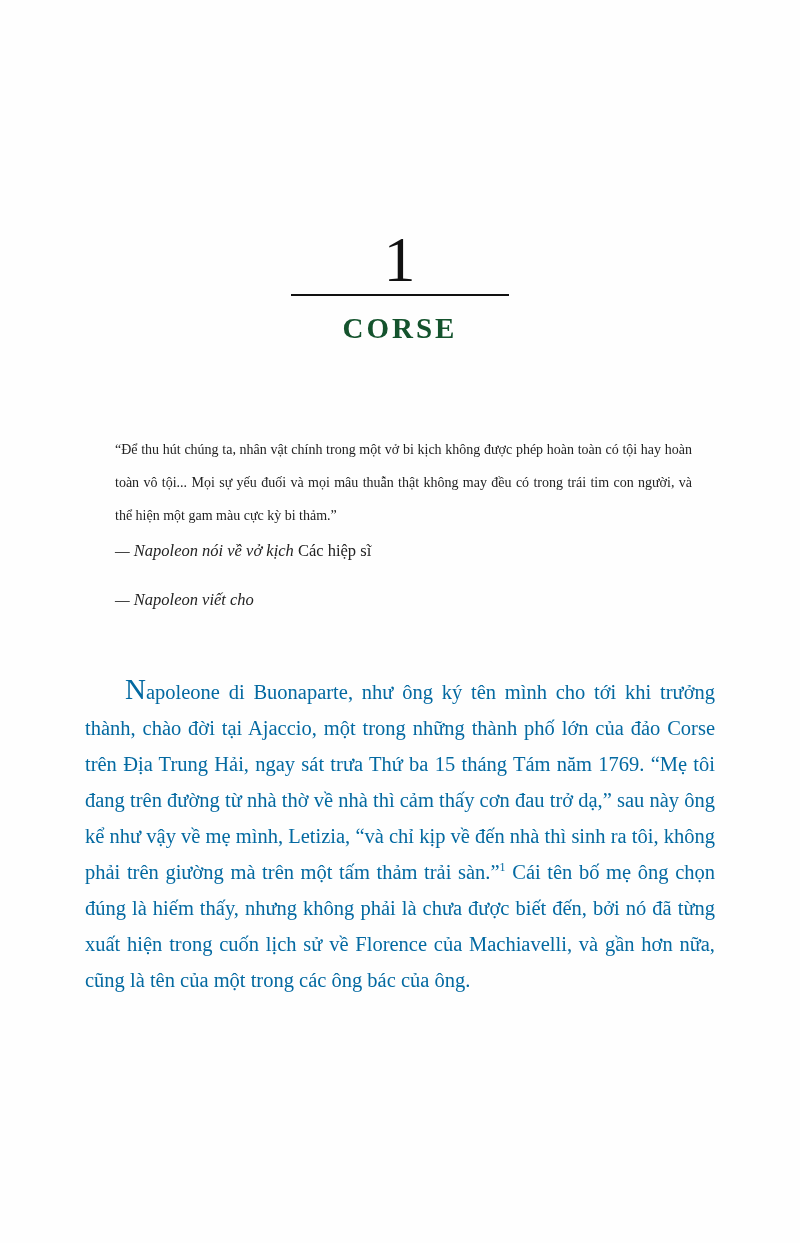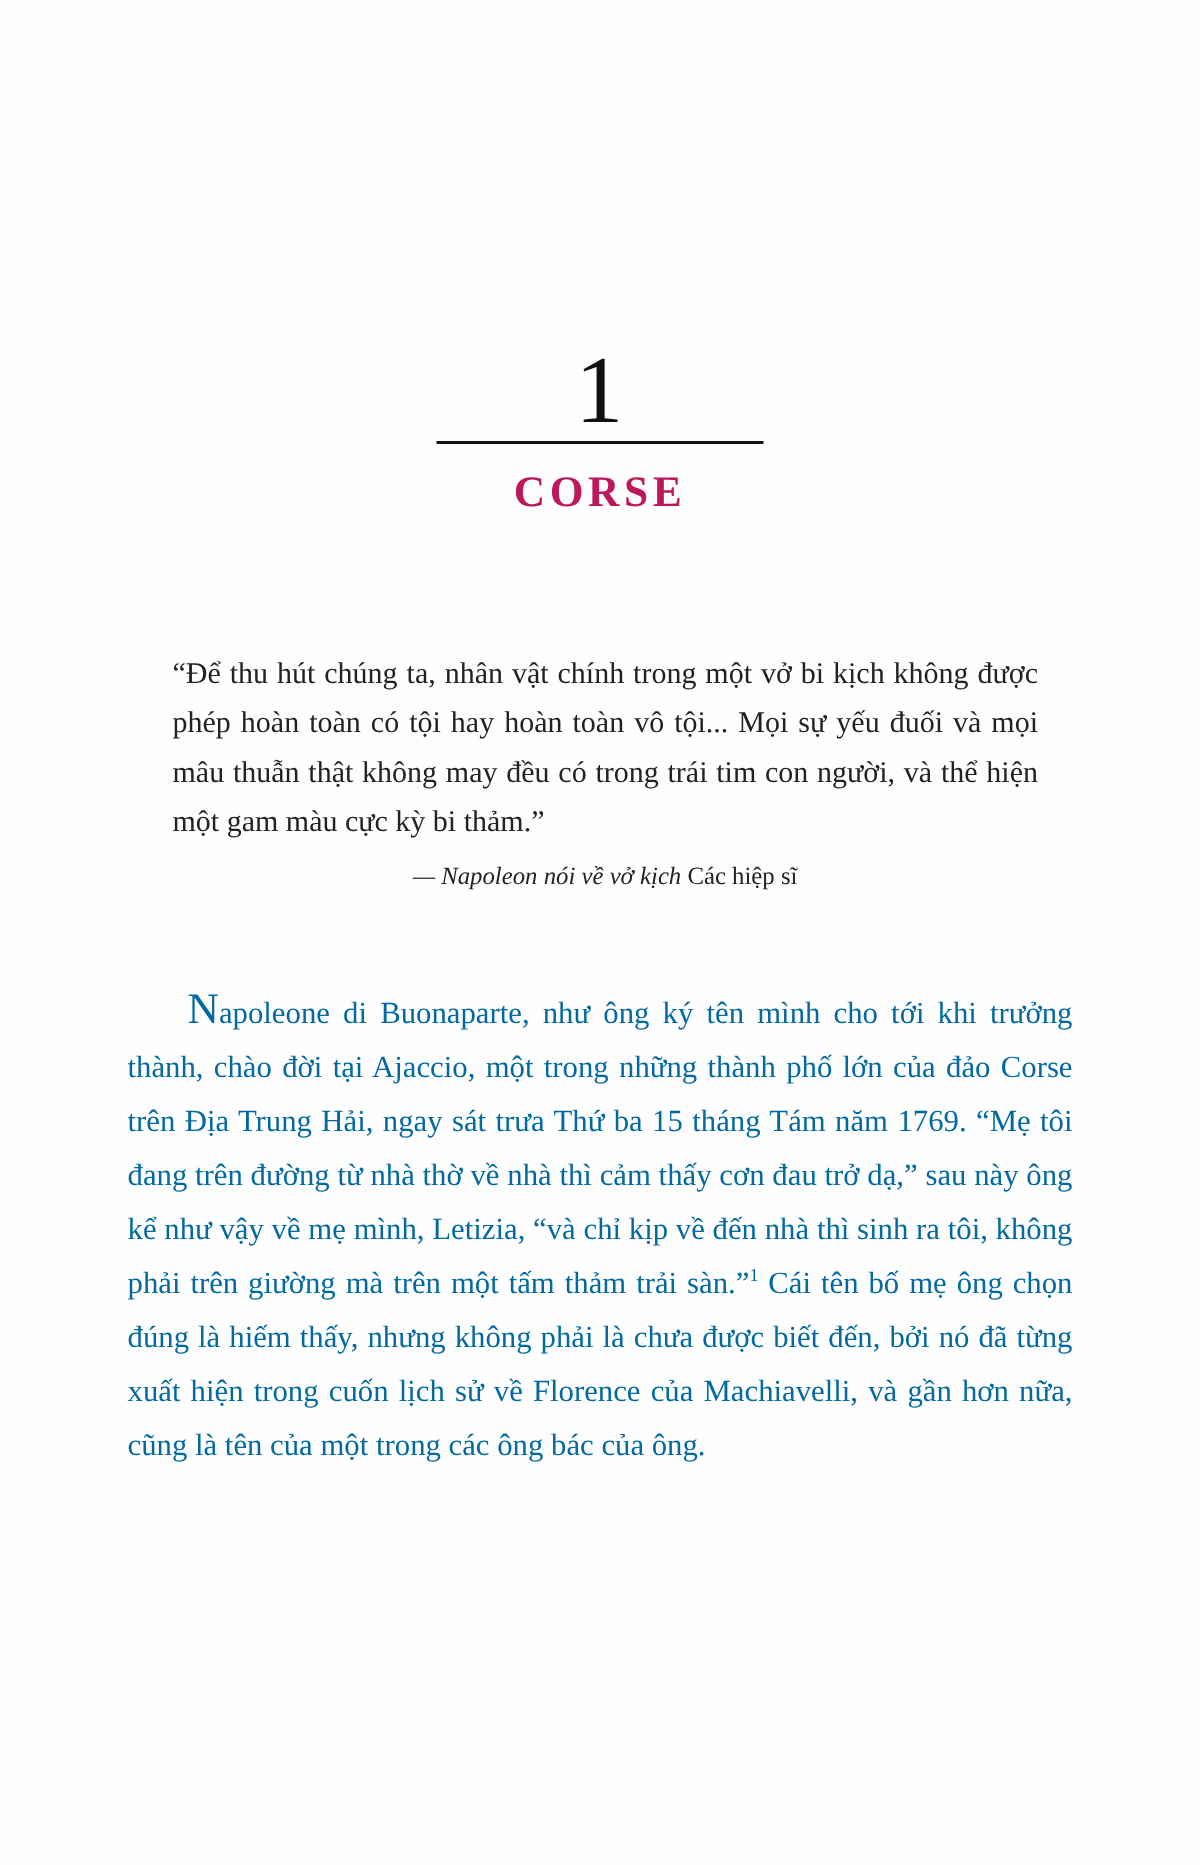--- a/index.html
+++ b/index.html
@@ -33,39 +33,39 @@
     width: 218px;
     height: 2px;
     background: #111;
     margin: 2px auto 0 auto;
   }
   .chapter-title {
     margin-top: 16px;
     font-size: 29px;
     font-weight: 700;
     letter-spacing: 3px;
-    color: #be185d;
+    color: #14532d;
   }
   .epigraphs {
     margin: 88px 108px 0 115px;
   }
   .epigraph-block {
     margin-bottom: 24px;
   }
   .epigraph-text {
-    font-size: 20px;
+    font-size: 14px;
     line-height: 33px;
     text-align: justify;
     color: #222;
   }
   .epigraph-attr {
     margin-top: 6px;
     font-size: 16.5px;
     line-height: 25px;
-    text-align: center;
+    text-align: left;
     color: #222;
   }
   .it { font-style: italic; }
   .rm { font-style: normal; }
   .body-text {
     margin: 62px 85px 0 85px;
     font-size: 20.5px;
     line-height: 36px;
     text-align: justify;
     color: #0369a1;
@@ -101,20 +101,21 @@
       <div class="epigraph-text">“Để thu hút chúng ta, nhân vật chính trong một vở bi kịch không được phép hoàn toàn có tội hay hoàn toàn vô tội... Mọi sự yếu đuối và mọi mâu thuẫn thật không may đều có trong trái tim con người, và thể hiện một gam màu cực kỳ bi thảm.”</div>
       <div class="epigraph-attr">
         <div>
           <span class="it">— Napoleon nói về vở kịch </span><span class="rm">Các hiệp sĩ</span>
         </div>
       </div>
     </div>
 
     <div class="epigraph-block">
       <div class="epigraph-attr">
+        <div class="it">— Napoleon viết cho</div>
       </div>
     </div>
 
   </div>
 
   <div class="body-text">
     <p><span class="lead-letter">N</span><span>apoleone di Buonaparte, như ông ký tên mình cho tới khi trưởng thành, chào đời tại Ajaccio, một trong những thành phố lớn của đảo Corse trên Địa Trung Hải, ngay sát trưa Thứ ba 15 tháng Tám năm 1769. “Mẹ tôi đang trên đường từ nhà thờ về nhà thì cảm thấy cơn đau trở dạ,” sau này ông kể như vậy về mẹ mình, Letizia, “và chỉ kịp về đến nhà thì sinh ra tôi, không phải trên giường mà trên một tấm thảm trải sàn.”</span><sup class="footnote">1</sup><span> Cái tên bố mẹ ông chọn đúng là hiếm thấy, nhưng không phải là chưa được biết đến, bởi nó đã từng xuất hiện trong cuốn lịch sử về Florence của Machiavelli, và gần hơn nữa, cũng là tên của một trong các ông bác của ông.</span></p>
   </div>
 
 </div>

